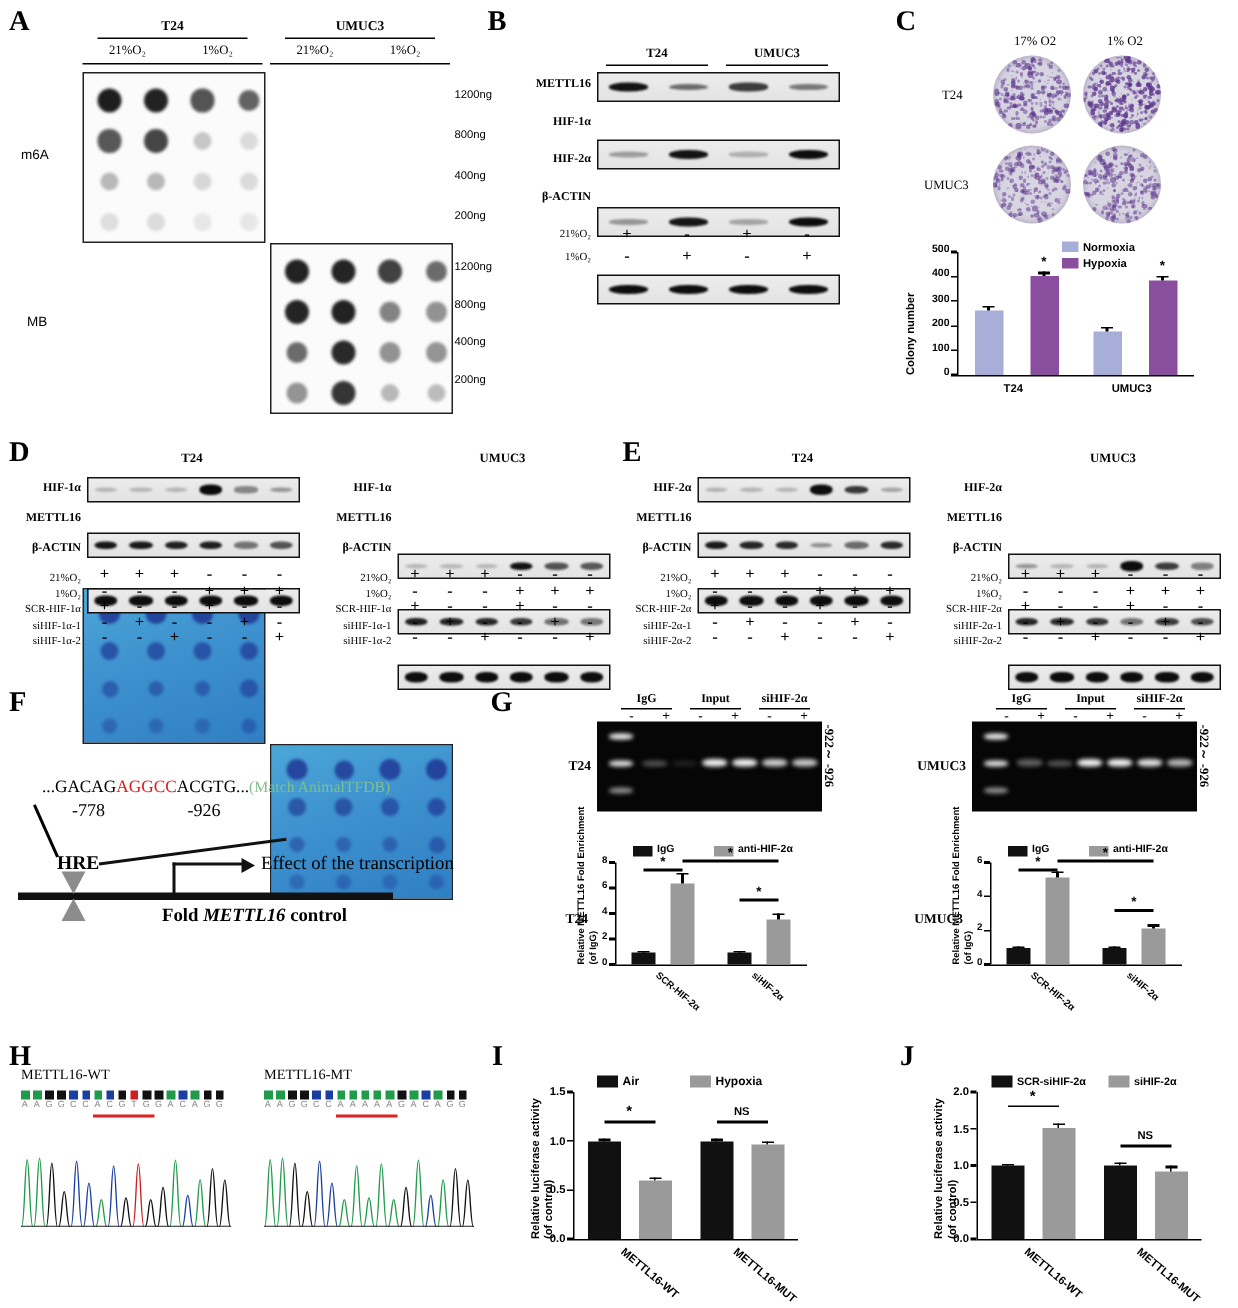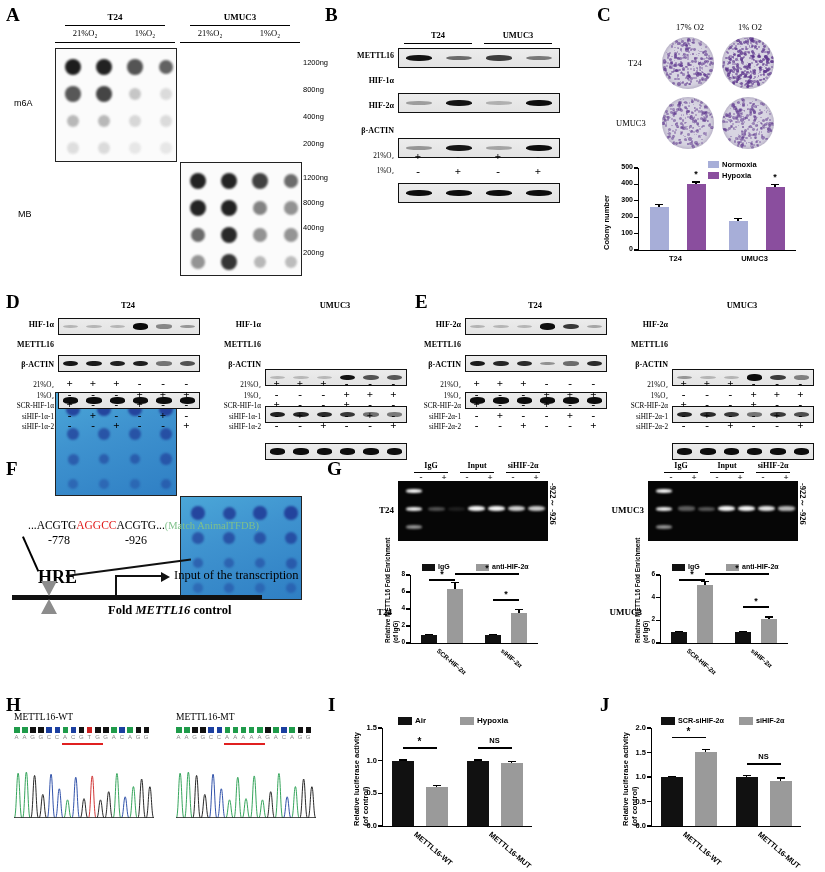--- a/index.html
+++ b/index.html
@@ -1599,33 +1599,33 @@
     <div class="lbl pm" style="left:262px;top:130px;width:23.333333333333332px;font-size:11px;line-height:10.5px;">-</div>
     <div class="lbl pm" style="left:285.3333333333333px;top:130px;width:23.333333333333332px;font-size:11px;line-height:10.5px;">-</div>
     <div class="lbl pm" style="left:308.6666666666667px;top:130px;width:23.333333333333332px;font-size:11px;line-height:10.5px;">+</div>
     <div class="lbl pm" style="left:332px;top:130px;width:23.333333333333332px;font-size:11px;line-height:10.5px;">-</div>
     <div class="lbl pm" style="left:355.3333333333333px;top:130px;width:23.333333333333332px;font-size:11px;line-height:10.5px;">-</div>
     <div class="lbl pm" style="left:378.66666666666663px;top:130px;width:23.333333333333332px;font-size:11px;line-height:10.5px;">+</div>
   </div>
 
 <div class="plabel" style="left:6px;top:458px;">F</div>
 <div class="panel" id="pF" style="left:0;top:455px;width:330px;height:235px;">
-    <div style="position:absolute;left:28px;top:64px;font-size:11.5px;white-space:nowrap;font-family:&quot;Liberation Serif&quot;,serif;"><span>...ACGTG</span><span style="color:#e01b1b;">AGGCC</span><span>ACGTG...</span><span style="color:#7fc08a;font-size:10.5px;">(Match AnimalTFDB)</span></div>
+    <div style="position:absolute;left:28px;top:64px;font-size:11.5px;white-space:nowrap;font-family:&quot;Liberation Serif&quot;,serif;"><span>...GACAG</span><span style="color:#e01b1b;">AGGCC</span><span>ACGTG...</span><span style="color:#7fc08a;font-size:10.5px;">(Match AnimalTFDB)</span></div>
     <div class="lbl" style="position:absolute;left:48px;top:78px;font-size:12px;">-778</div>
     <div class="lbl" style="position:absolute;left:125px;top:78px;font-size:12px;">-926</div>
     <div style="position:absolute;left:22px;top:82px;width:1.8px;height:38px;background:#000;transform:rotate(-24deg);transform-origin:top left;"></div>
-    <div class="lbl bold" style="position:absolute;left:38px;top:112px;font-size:18px;">HRE</div>
+    <div class="lbl bold" style="position:absolute;left:38px;top:112px;font-size:13px;">HRE</div>
     <div style="position:absolute;left:12px;top:140px;width:250px;height:5px;background:#111;"></div>
     <div style="position:absolute;left:41px;top:126px;width:0;height:0;border-left:8px solid transparent;border-right:8px solid transparent;border-top:15px solid #8c8c8c;"></div>
     <div style="position:absolute;left:41px;top:144px;width:0;height:0;border-left:8px solid transparent;border-right:8px solid transparent;border-bottom:15px solid #8c8c8c;"></div>
     <div style="position:absolute;left:66px;top:120px;width:126px;height:1.8px;background:#111;transform:rotate(-7.5deg);transform-origin:left center;"></div>
     <div style="position:absolute;left:115px;top:120px;width:1.8px;height:22px;background:#111;"></div>
     <div style="position:absolute;left:115px;top:120px;width:48px;height:1.8px;background:#111;"></div>
     <div style="position:absolute;left:161px;top:116.5px;width:0;height:0;border-top:5px solid transparent;border-bottom:5px solid transparent;border-left:9px solid #111;"></div>
-    <div class="lbl" style="position:absolute;left:174px;top:113px;font-size:12.5px;white-space:nowrap;">Input of the transcription</div>
+    <div class="lbl" style="position:absolute;left:174px;top:113px;font-size:12.5px;white-space:nowrap;">Effect of the transcription</div>
     <div style="position:absolute;left:108px;top:148px;font-size:12.5px;font-weight:bold;white-space:nowrap;"><span>Fold </span><span style="font-style:italic;">METTL16</span><span> control</span></div>
   </div>
 
 <div class="plabel" style="left:327px;top:458px;">G</div>
 <div class="panel" id="pG" style="left:320px;top:455px;width:505px;height:235px;">
     <div class="lbl bold ctr" style="position:absolute;left:90px;top:6px;width:42px;font-size:8px;">IgG</div>
     <div style="position:absolute;left:94px;top:17px;width:34px;height:1.1px;background:#000;"></div>
     <div class="lbl bold ctr" style="position:absolute;left:136px;top:6px;width:42px;font-size:8px;">Input</div>
     <div style="position:absolute;left:140px;top:17px;width:34px;height:1.1px;background:#000;"></div>
     <div class="lbl bold ctr" style="position:absolute;left:182px;top:6px;width:42px;font-size:8px;">siHIF-2α</div>

